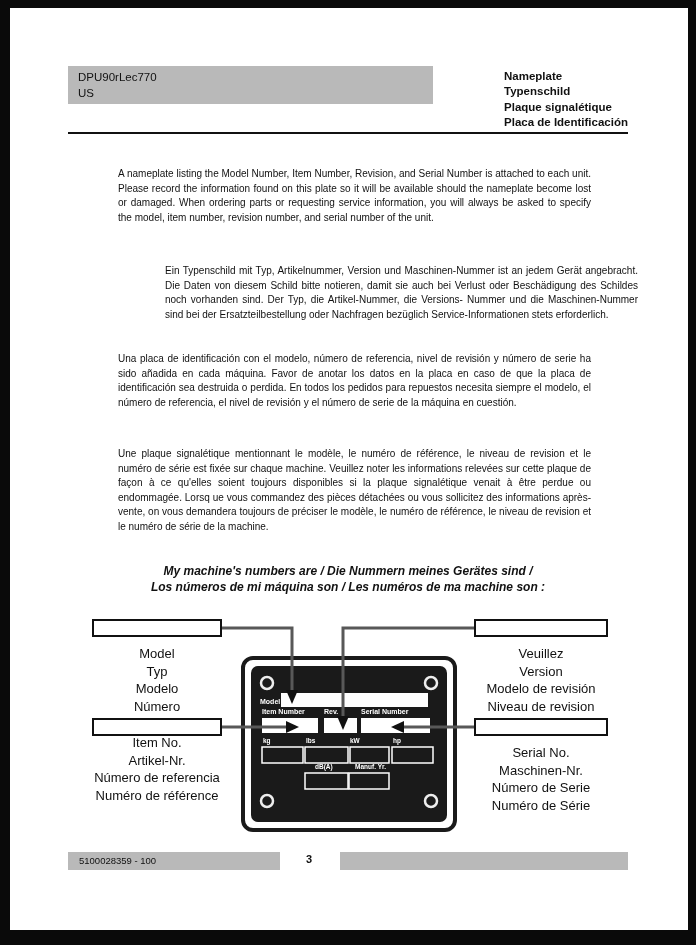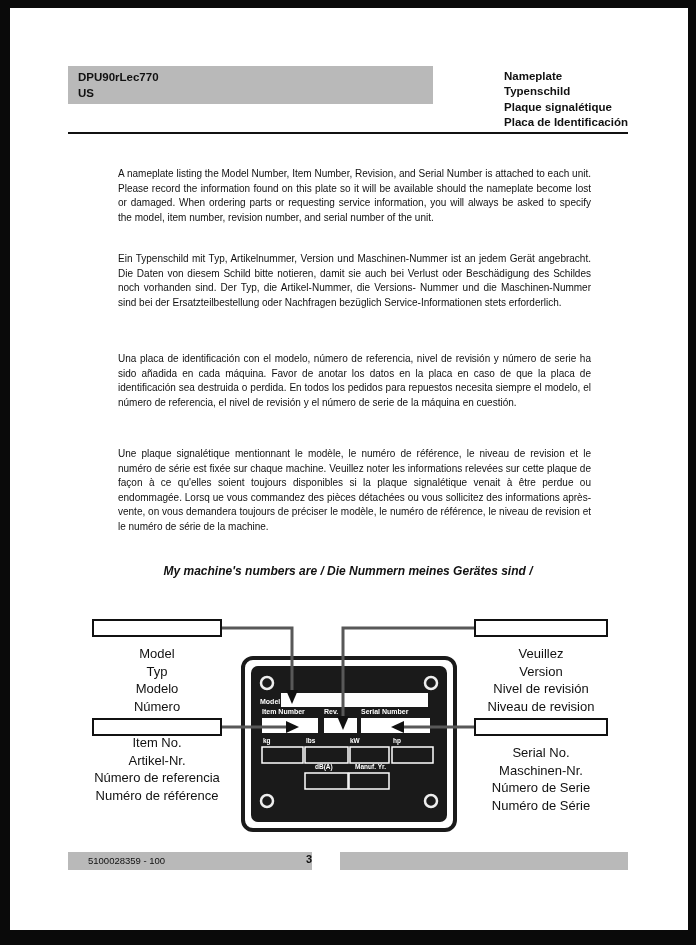--- a/index.html
+++ b/index.html
@@ -1,27 +1,27 @@
 <!DOCTYPE html>
 <html><head>
 <meta charset="utf-8">
 <style>
   * { margin:0; padding:0; box-sizing:border-box; }
   html,body { width:696px; height:945px; }
   body { background:#0a0a0a; position:relative; font-family:"Liberation Sans", sans-serif; color:#111; }
   .page { position:absolute; left:10px; top:8px; width:678px; height:922px; background:#ffffff; overflow:hidden; }
 
   
-  .hdr-bar { position:absolute; left:58px; top:58px; width:365px; height:38px; background:#b9b9b9; padding:4px 0 0 10px; font-weight:bold; font-size:11.5px; line-height:15.5px; }
+  .hdr-bar { position:absolute; left:58px; top:58px; width:365px; height:38px; background:#b9b9b9; padding:4px 0 0 10px; font-weight:normal; font-size:11.5px; line-height:15.5px; }
   .hdr-titles { position:absolute; top:61px; right:60px; text-align:left; font-weight:bold; font-size:11.5px; line-height:15.4px; }
   .hdr-rule { position:absolute; left:58px; top:124px; width:560px; height:2px; background:#111; }
 
   
   .para { position:absolute; left:108px; width:473px; font-size:10px; line-height:14.6px; text-align:justify; }
-  .para-en { top:159px; } .para-de { top:244px; } .para-es { top:344px; } .para-fr { top:439px; }
+  .para-en { top:159px; } .para-de { top:256px;margin-left:47px; } .para-es { top:344px; } .para-fr { top:439px; }
 
   
   .mn-heading { position:absolute; left:58px; top:556px; width:560px; text-align:center; font-weight:bold; font-style:italic; font-size:12px; line-height:15.5px; }
 
   
   .fill-box { position:absolute; height:18px; background:#fff; border:2px solid #111; }
   .box-model  { left:82px;  top:611px; width:130px; }
   .box-rev    { left:464px; top:611px; width:134px; }
   .box-item   { left:82px;  top:710px; width:130px; }
   .box-serial { left:464px; top:710px; width:134px; }
@@ -33,21 +33,21 @@
   .stack-rev    { left:464px; top:637px; width:134px; }
   .stack-item   { left:82px;  top:712px;margin-top:14px; }
   .stack-serial { left:464px; top:736px; width:134px; }
 
   .overlay { position:absolute; left:0; top:0; pointer-events:none; }
   .plate-lbl { font-family:"Liberation Sans", sans-serif; font-weight:bold; fill:#ffffff; font-size:7px; }
   .plate-lbl-sm { font-size:6.5px; }
 
   
   .foot-bar { position:absolute; top:844px; height:18px; background:#b9b9b9; }
-  .foot-left  { left:58px; width:244px; font-size:9.5px; line-height:18px; padding-left:20px; }
+  .foot-left  { left:58px; width:212px; font-size:9.5px; line-height:18px; padding-left:11px; }
   .foot-right { left:330px; width:288px; }
   .foot-page { position:absolute; left:288px; top:845px; width:22px; text-align:center; font-weight:bold; font-size:11px; }
 </style>
 </head>
 <body>
 
 <div class="page">
 
   <div class="hdr-bar">
     <div>DPU90rLec770</div>
@@ -61,20 +61,21 @@
   </div>
   <div class="hdr-rule"></div>
 
   <p class="para para-en">A nameplate listing the Model Number, Item Number, Revision, and Serial Number is attached to each unit. Please record the information found on this plate so it will be available should the nameplate become lost or damaged. When ordering parts or requesting service information, you will always be asked to specify the model, item number, revision number, and serial number of the unit.</p>
   <p class="para para-de">Ein Typenschild mit Typ, Artikelnummer, Version und Maschinen-Nummer ist an jedem Gerät angebracht. Die Daten von diesem Schild bitte notieren, damit sie auch bei Verlust oder Beschädigung des Schildes noch vorhanden sind. Der Typ, die Artikel-Nummer, die Versions- Nummer und die Maschinen-Nummer sind bei der Ersatzteilbestellung oder Nachfragen bezüglich Service-Informationen stets erforderlich.</p>
   <p class="para para-es">Una placa de identificación con el modelo, número de referencia, nivel de revisión y número de serie ha sido añadida en cada máquina. Favor de anotar los datos en la placa en caso de que la placa de identificación sea destruida o perdida. En todos los pedidos para repuestos necesita siempre el modelo, el número de referencia, el nivel de revisión y el número de serie de la máquina en cuestión.</p>
   <p class="para para-fr">Une plaque signalétique mentionnant le modèle, le numéro de référence, le niveau de revision et le numéro de série est fixée sur chaque machine. Veuillez noter les informations relevées sur cette plaque de façon à ce qu'elles soient toujours disponibles si la plaque signalétique venait à être perdue ou endommagée. Lorsq ue vous commandez des pièces détachées ou vous sollicitez des informations après-vente, on vous demandera toujours de préciser le modèle, le numéro de référence, le niveau de revision et le numéro de série de la machine.</p>
 
   <div class="mn-heading">
     <div>My machine's numbers are / Die Nummern meines Gerätes sind /</div>
+    <div>Los números de mi máquina son / Les numéros de ma machine son :</div>
   </div>
 
   <svg class="overlay" width="678" height="922" viewBox="0 0 678 922">
 
     <rect x="233" y="650" width="212" height="172" rx="10" fill="#ffffff" stroke="#1a1a1a" stroke-width="4"></rect>
     <rect x="241" y="658" width="196" height="156" rx="7" fill="#1a1a1a"></rect>
 
     <circle cx="257" cy="675" r="6" fill="none" stroke="#ededed" stroke-width="2.5"></circle>
     <circle cx="421" cy="675" r="6" fill="none" stroke="#ededed" stroke-width="2.5"></circle>
     <circle cx="257" cy="793" r="6" fill="none" stroke="#ededed" stroke-width="2.5"></circle>
@@ -121,21 +122,21 @@
 
   <div class="lbl-stack stack-model">
     <div>Model</div>
     <div>Typ</div>
     <div>Modelo</div>
     <div>Número</div>
   </div>
   <div class="lbl-stack stack-rev">
     <div>Veuillez</div>
     <div>Version</div>
-    <div>Nivel de revisión</div>
+    <div>Modelo de revisión</div>
     <div>Niveau de revision</div>
   </div>
   <div class="lbl-stack stack-item">
     <div>Item No.</div>
     <div>Artikel-Nr.</div>
     <div>Número de referencia</div>
     <div>Numéro de référence</div>
   </div>
   <div class="lbl-stack stack-serial">
     <div>Serial No.</div>

